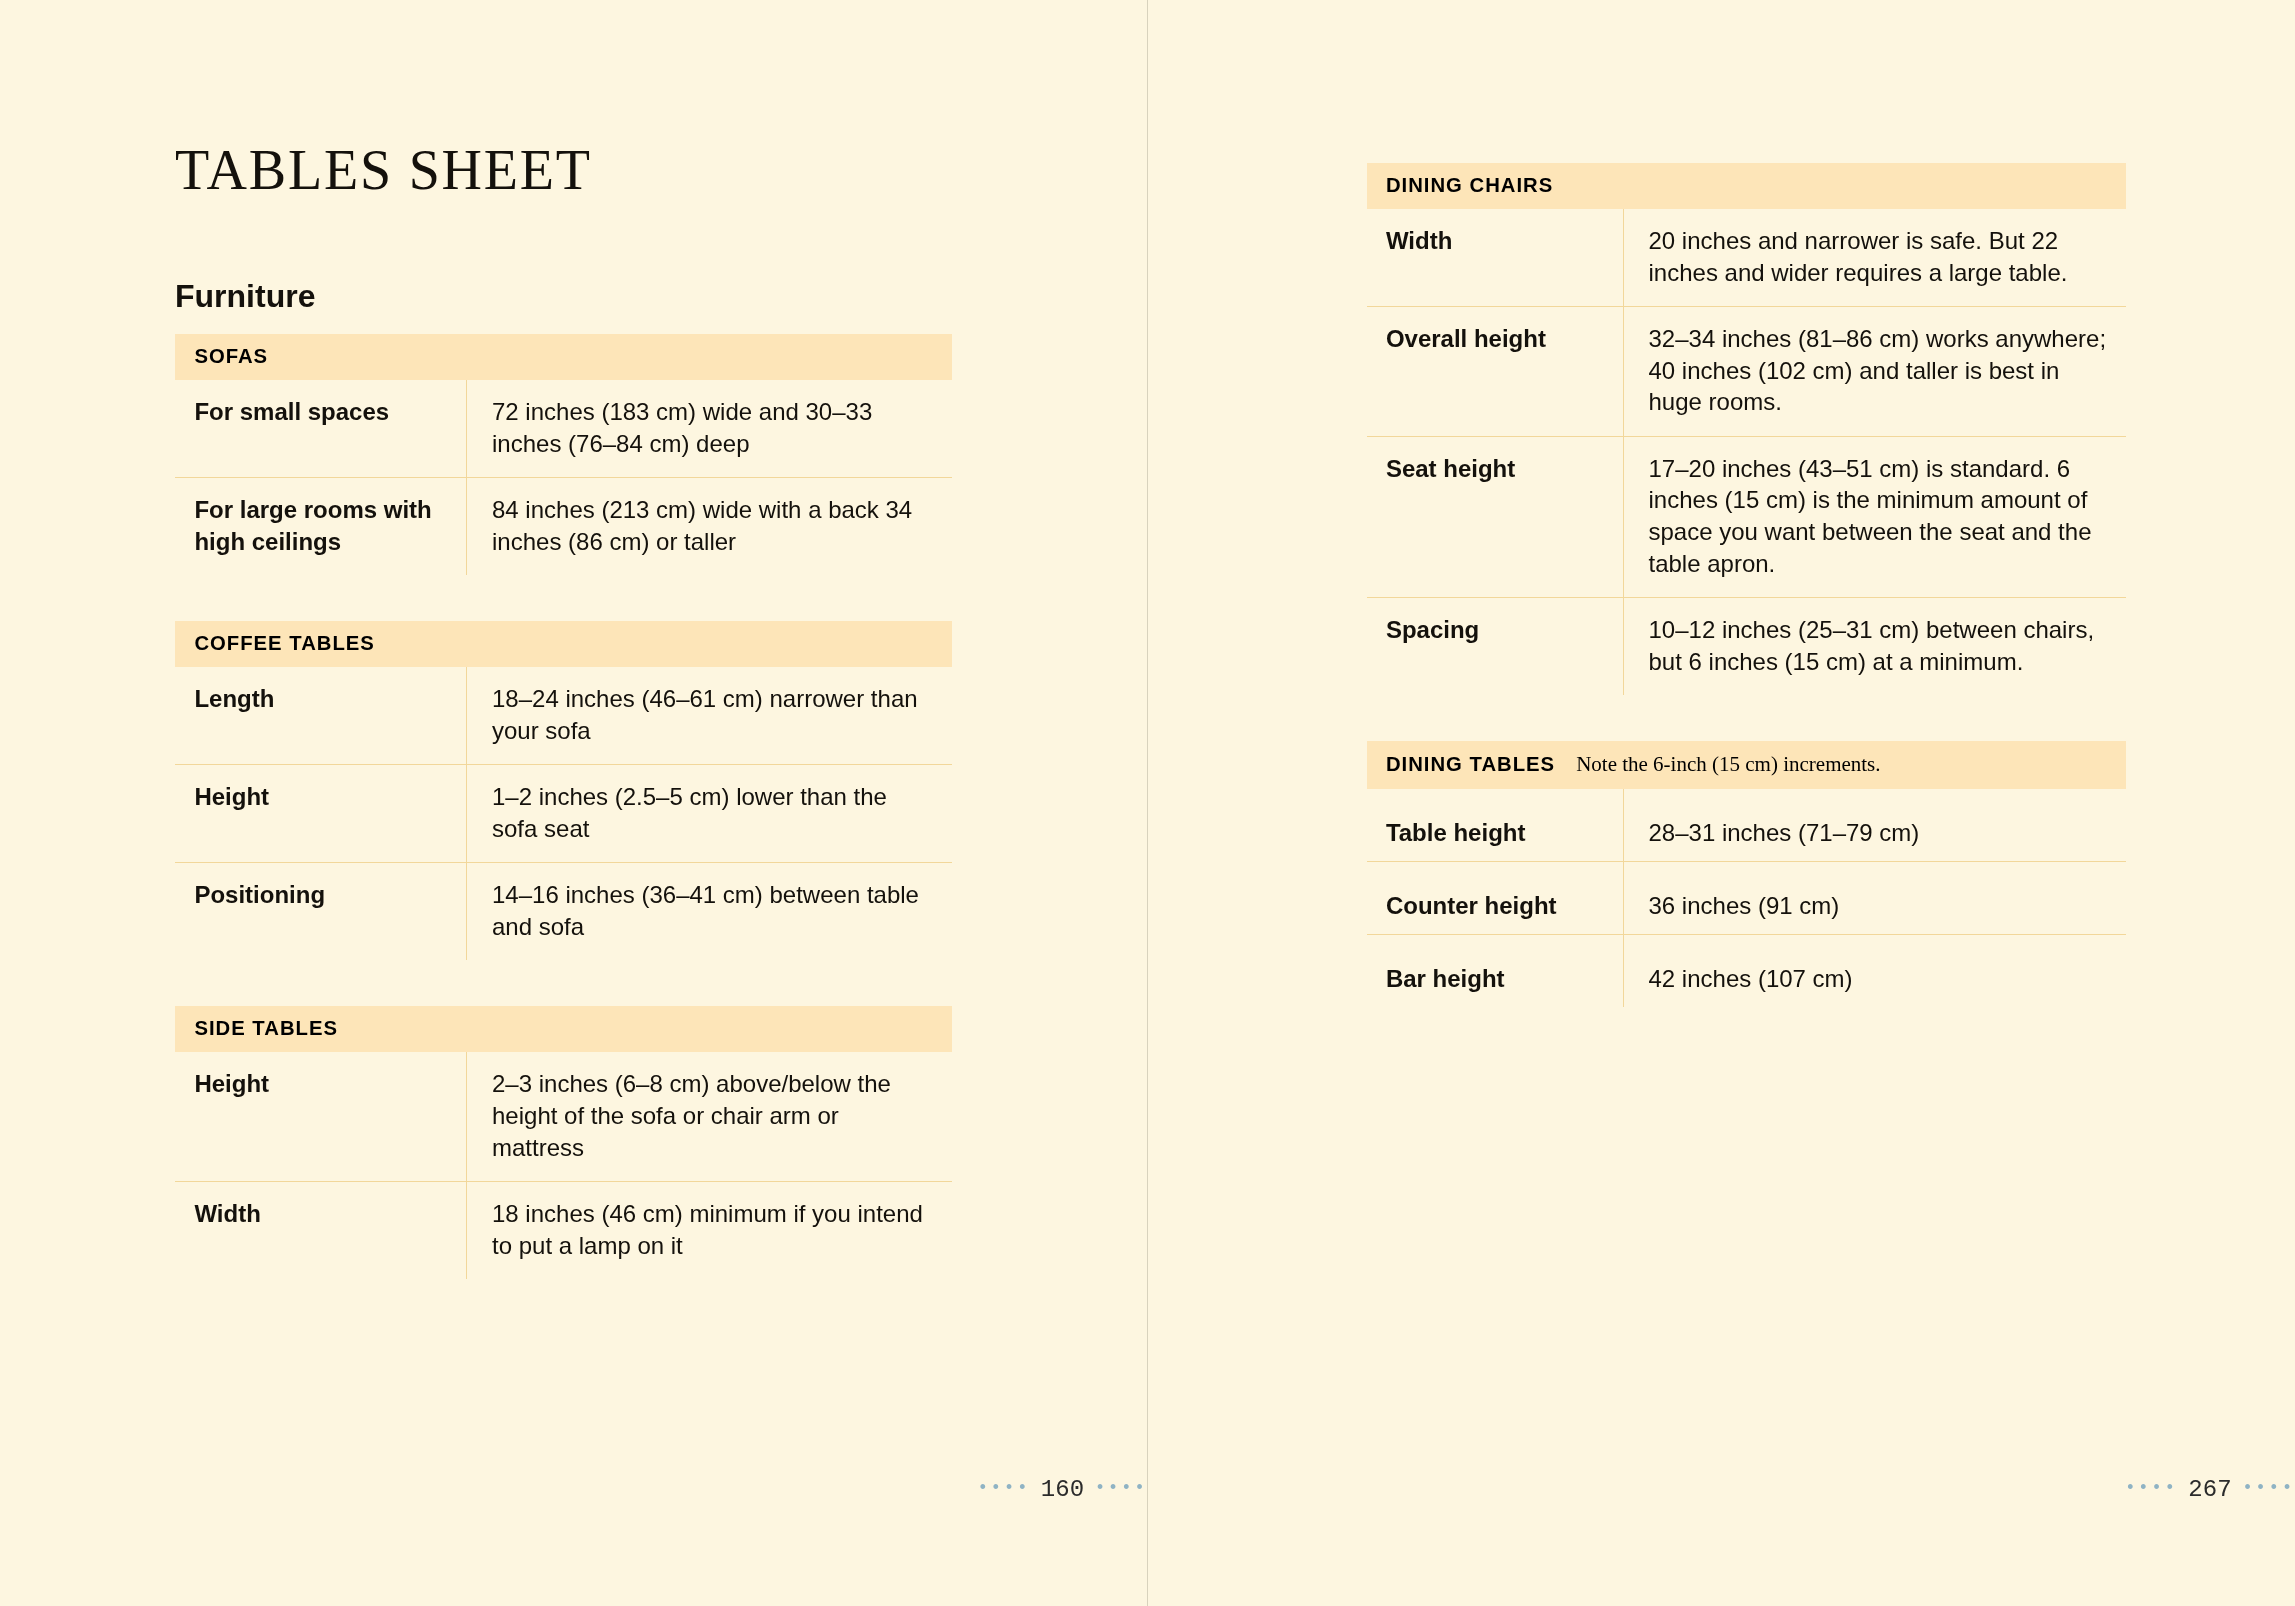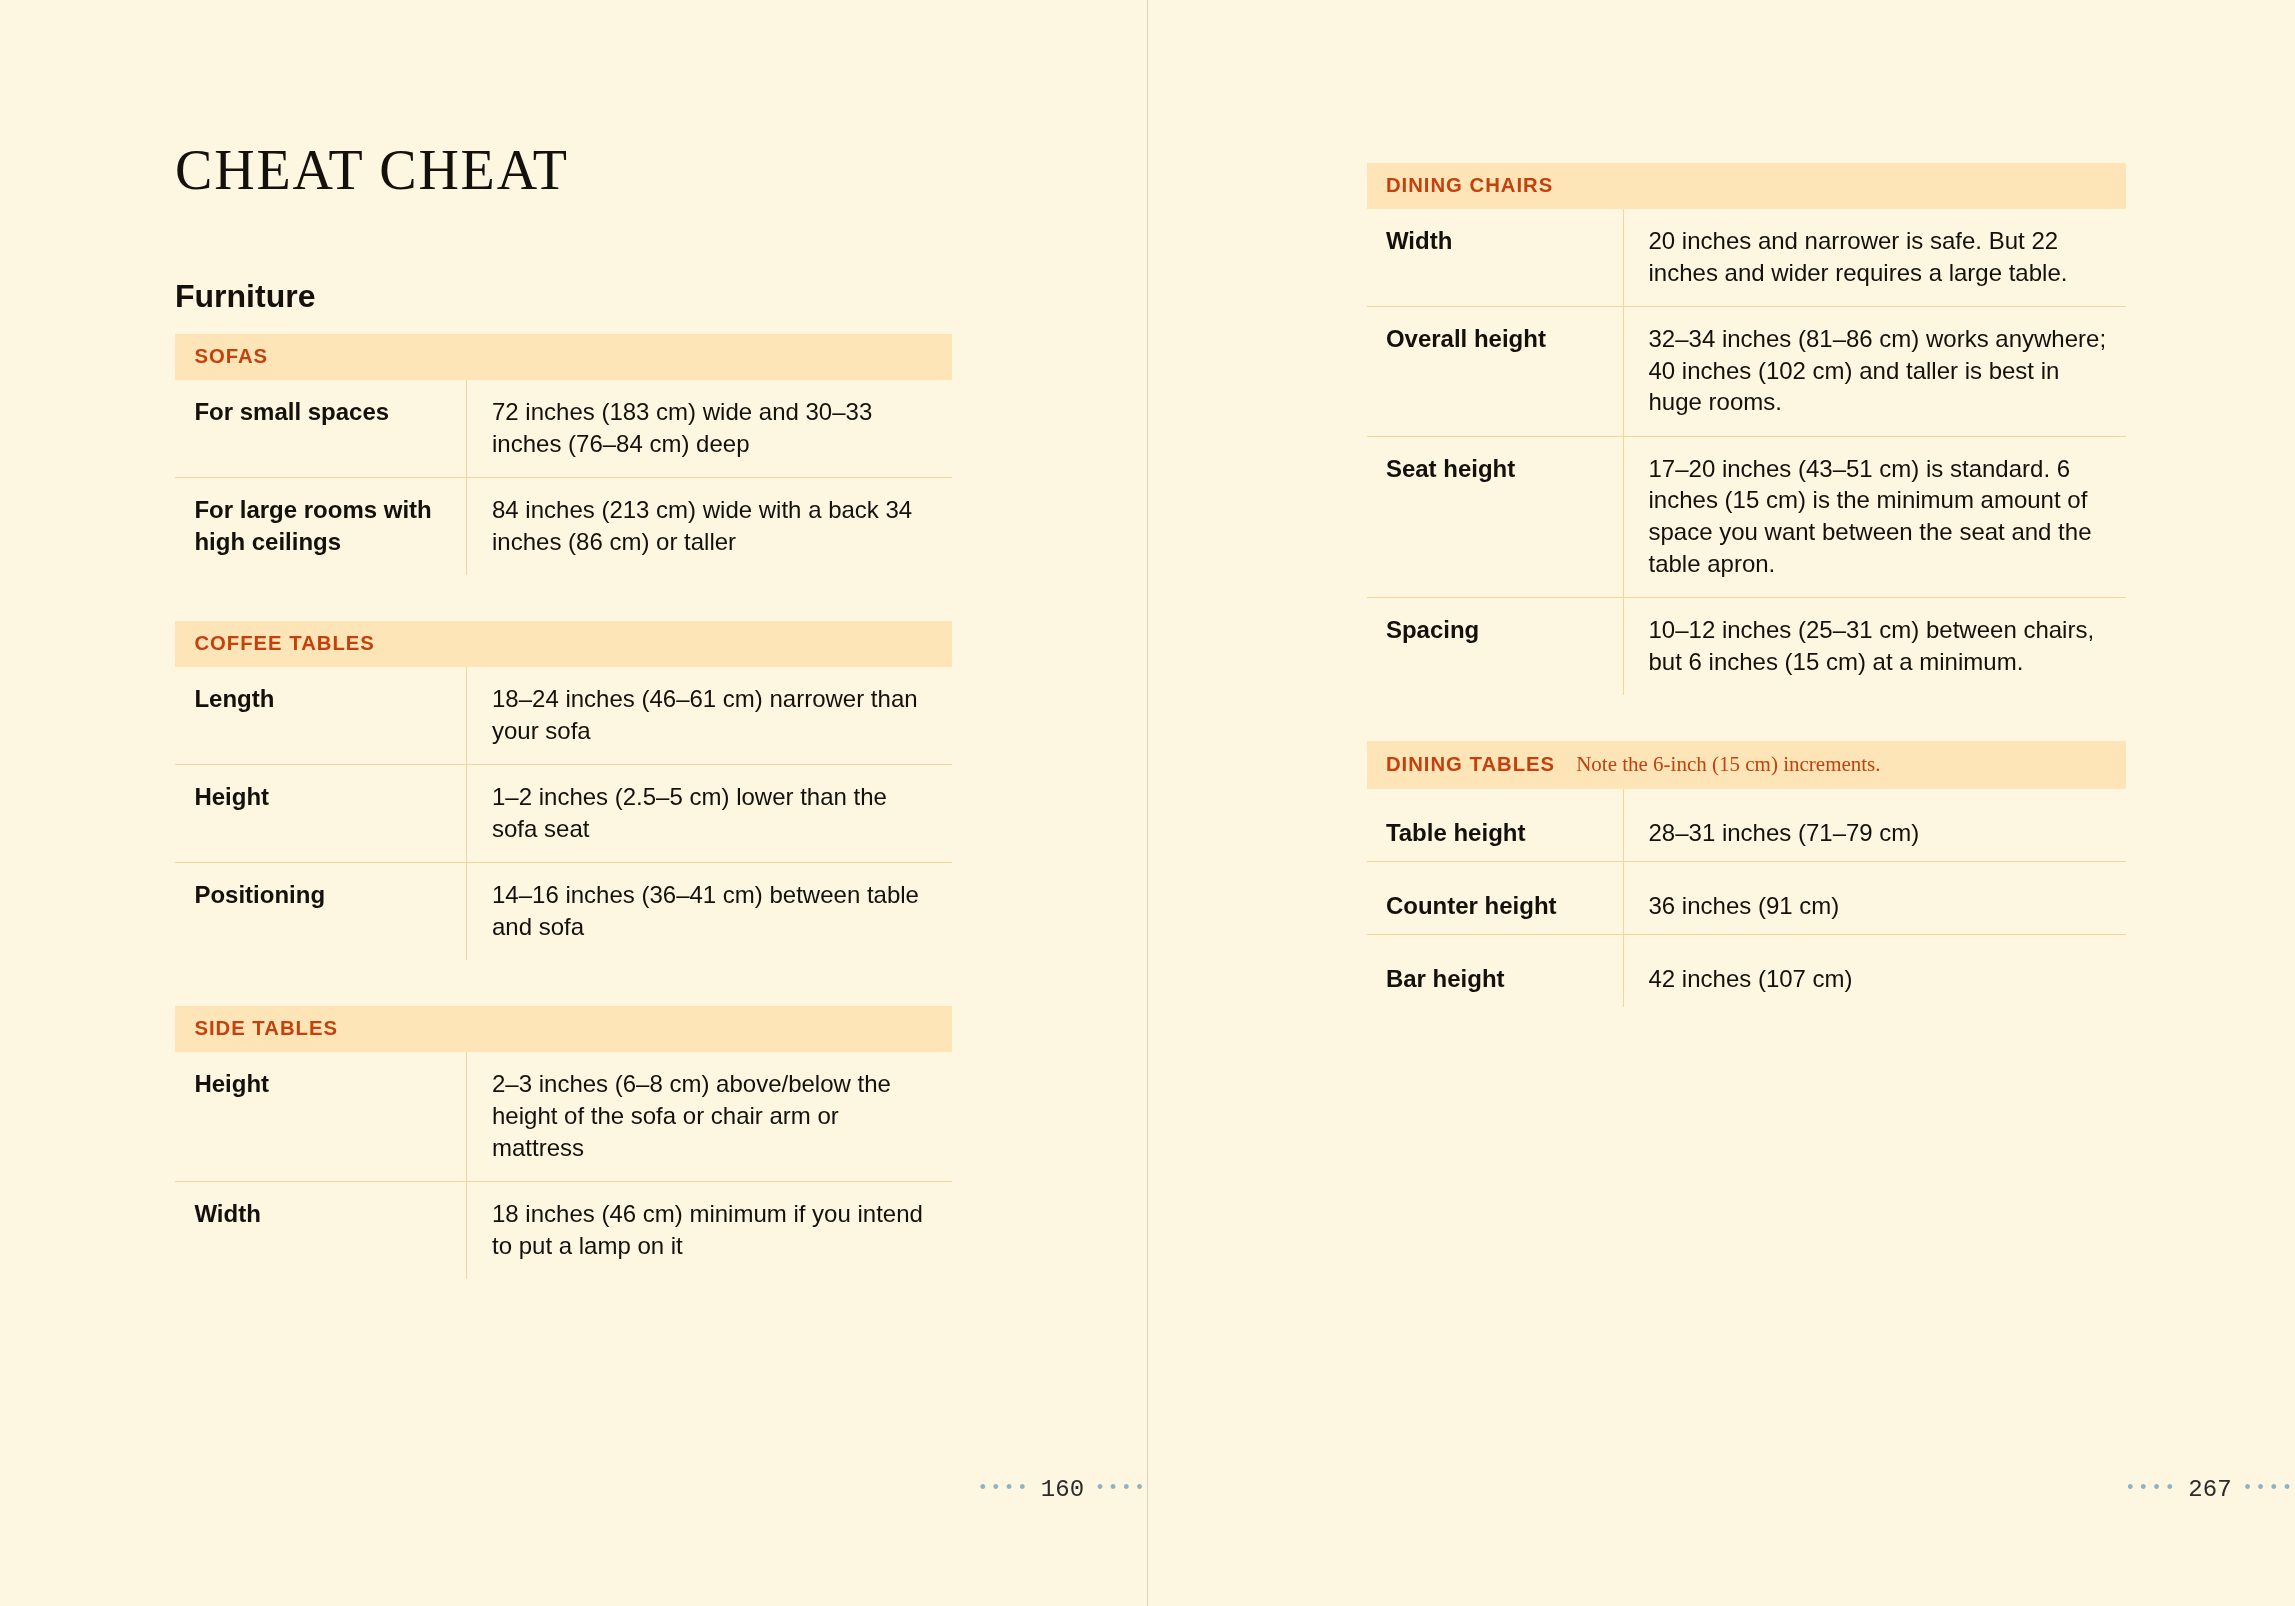--- a/index.html
+++ b/index.html
@@ -81,21 +81,21 @@
   }
   .tbl.right {
     width: 100%;
   }
   .tbl-head {
     background: #fde5b8;
     padding: 10.6px 19.4px 12.4px 19.4px;
     font-weight: bold;
     font-size: 20.3px;
     letter-spacing: 1px;
-    color: #c2410c;
+    color: #000000;
     box-sizing: border-box;
   }
   .tbl-head .note {
     font-family: "Liberation Serif", serif;
     font-weight: normal;
     font-size: 21px;
     letter-spacing: 0;
     margin-left: 21px;
   }
   .row {
@@ -165,21 +165,21 @@
   }
 </style>
 </head>
 <body>
 
 <div class="spread">
 
   <div class="page page-left">
     <div class="left-inner">
 
-      <h1 class="cheat-title">CHEAT CHEAT</h1>
+      <h1 class="cheat-title">TABLES SHEET</h1>
 
       <h2 class="section-title">Furniture</h2>
 
       <div class="tbl">
         <div class="tbl-head">SOFAS</div>
         <div class="row">
           <div class="cell-label">For small spaces</div>
           <div class="cell-value">72 inches (183 cm) wide and 30–33 inches (76–84 cm) deep</div>
         </div>
         <div class="row">

